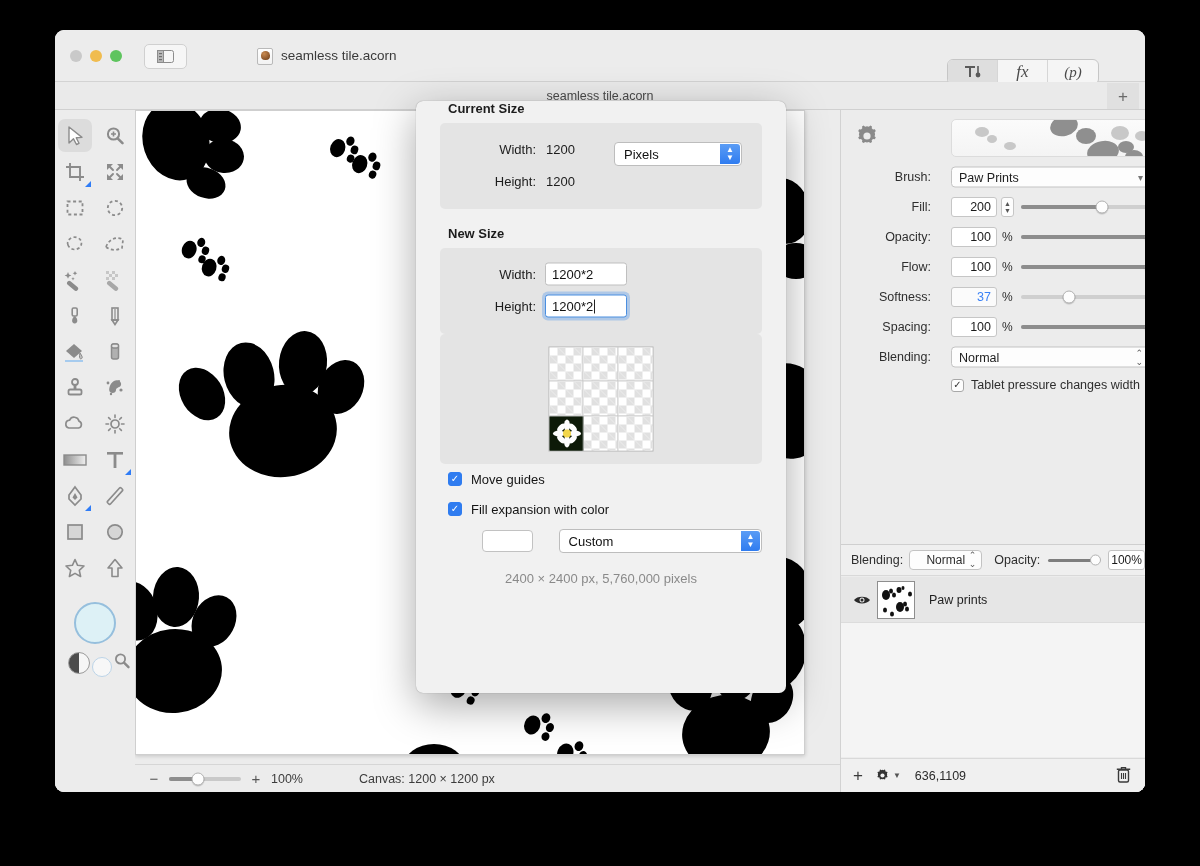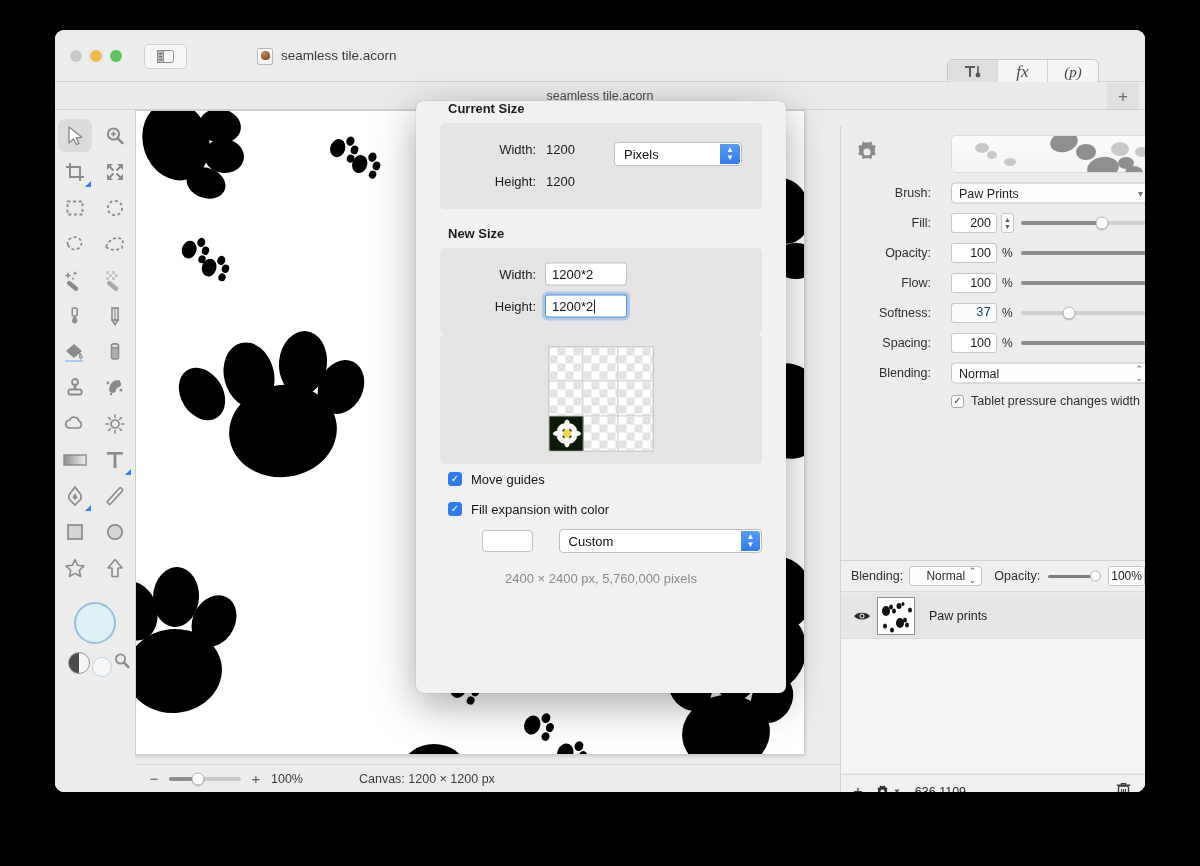--- a/index.html
+++ b/index.html
@@ -175,21 +175,21 @@
     width: 13px; height: 13px; border-radius: 50%;
     background: #fdfdfd; border: 1px solid #b2b2b2;
     box-shadow: 0 1px 1px rgba(0,0,0,0.18);
   }
   #zoom-plus { width: 14px; text-align: center; color: #555; font-size: 15px; }
   #zoom-value { margin-left: 8px; }
   #canvas-size { margin-left: 56px; }
 
   
   #inspector {
-    position: absolute; right: 0; top: 16px; width: 305px; height: 100%;
+    position: absolute; right: 0; top: 0; width: 305px; height: 100%;
     background: #ececec;
     border-left: 1px solid #d2d2d2;
   }
   #brush-preview-row { position: relative; height: 52px; }
   #gear-icon-wrap { position: absolute; left: 13px; top: 13px; }
   #brush-preview {
     position: absolute; left: 110px; top: 9px;
     width: 200px; height: 38px;
     background: linear-gradient(#fbfbfb,#f4f4f4);
     border: 1px solid #dcdcdc; border-radius: 5px;
@@ -213,21 +213,21 @@
   .popup .chev2 { position: absolute; right: 7px; color: #555; font-size: 9px; line-height: 9px; text-align: center; }
 
   .numfield {
     position: absolute; left: 110px; top: 50%; transform: translateY(-50%);
     width: 46px; height: 20px;
     background: #fff; border: 1px solid #c6c6c6; border-radius: 3px;
     font-size: 12.5px; color: #1a1a1a;
     display: flex; align-items: center; justify-content: flex-end;
     padding-right: 5px;
   }
-  .numfield.dim { color: #0c4a6e; background: #fbfbfb; font-family: Liberation Mono, monospace; }
+  .numfield.dim { color: #3b82f6; background: #fbfbfb; }
   .stepper {
     position: absolute; left: 160px; top: 50%; transform: translateY(-50%);
     width: 13px; height: 20px;
     border: 1px solid #c6c6c6; border-radius: 3px; background: #fdfdfd;
     display: flex; flex-direction: column; align-items: center; justify-content: center;
     font-size: 7px; color: #555; line-height: 7px;
   }
   .pct { position: absolute; left: 161px; top: 50%; transform: translateY(-50%); font-size: 12px; color: #2e2e2e; }
   .slider {
     position: absolute; left: 180px; top: 50%; transform: translateY(-50%);

